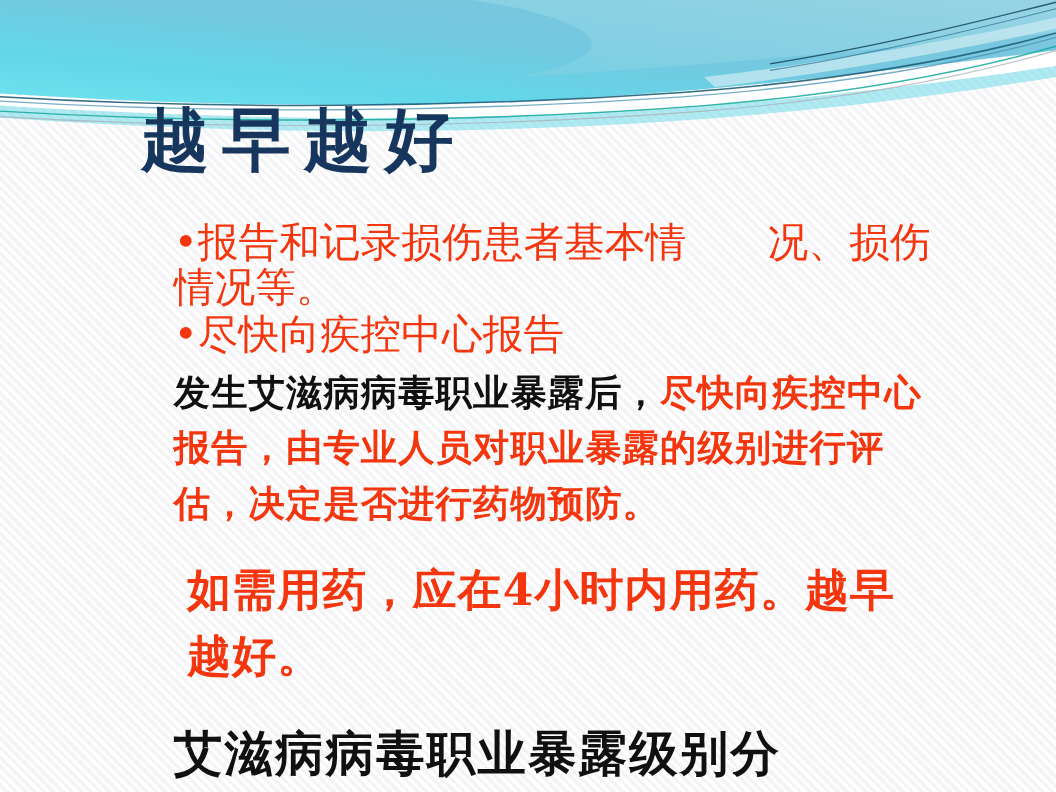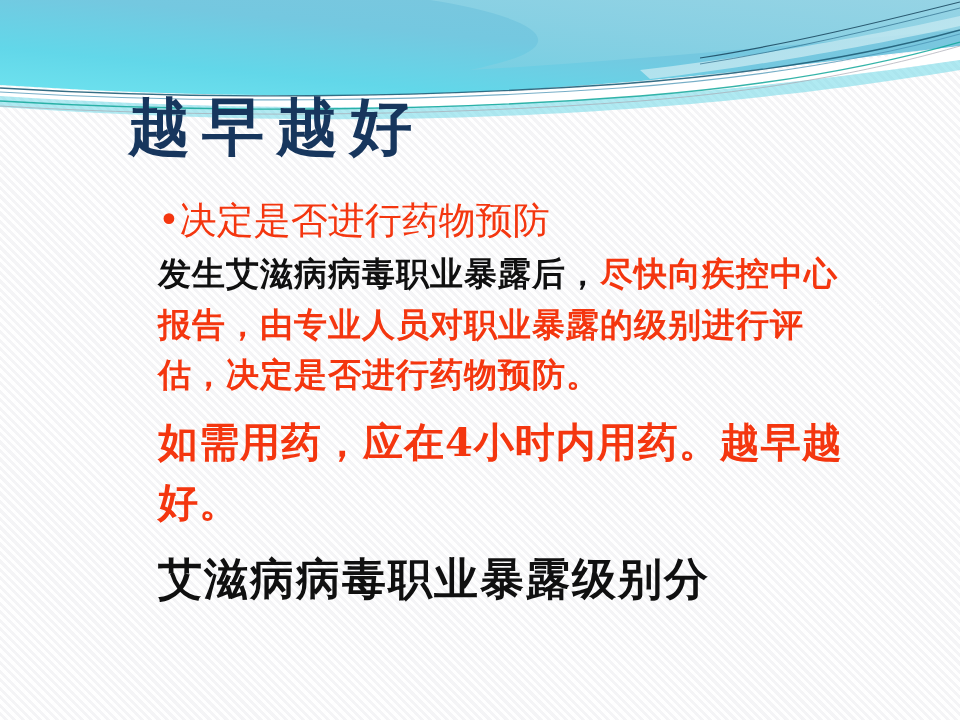--- a/index.html
+++ b/index.html
@@ -94,21 +94,21 @@
   }
   .t-black { color: #101010; }
   .t-red   { color: #F4360F; }
 
   .para-big {
     font-family: "DejaVu Serif", "Liberation Serif", serif;
     font-weight: bold;
     color: #F4360F;
     font-size: 40px;
     line-height: 1.50;
-    margin: 0;
+    margin: 12px;
     padding-top: 12px;
     letter-spacing: 1px;
     white-space: pre-wrap;
   }
 
   .para-bottom {
     font-family: "DejaVu Serif", "Liberation Serif", serif;
     font-weight: bold;
     color: #101010;
     font-size: 44px;
@@ -158,22 +158,23 @@
     <path d="M0,101 C200,113 430,112 640,96 C790,84 890,62 960,42" fill="none" stroke="#12A79A" stroke-width="1.3" opacity="0.85"></path>
     <path d="M0,106 C200,118 430,117 640,101 C790,89 890,66 960,46" fill="none" stroke="#A9A9B4" stroke-width="1.0" opacity="0.7"></path>
     <path d="M700,58 C790,44 880,22 960,2" fill="none" stroke="#17445C" stroke-width="1.2" opacity="0.85"></path>
     <path d="M700,64 C790,50 880,28 960,8" fill="none" stroke="#2E6C8A" stroke-width="1.0" opacity="0.7"></path>
   </svg>
 
   <div id="title">越早越好</div>
 
   <div id="body-block">
 
+    <p class="bullet-line"><span class="bullet-dot">•</span><span>报告和记录损伤患者基本情　　况、损伤情况等。</span></p>
 
-    <p class="bullet-line"><span class="bullet-dot">•</span><span>决定是否进行药物预防</span></p>
+    <p class="bullet-line"><span class="bullet-dot">•</span><span>尽快向疾控中心报告</span></p>
 
     <p class="para-brush"><span class="t-black">发生艾滋病病毒职业暴露后，</span><span class="t-red">尽快向疾控中心报告，由专业人员对职业暴露的级别进行评估，决定是否进行药物预防。</span></p>
 
     <p class="para-big">如需用药，应在4小时内用药。越早越好。</p>
 
     <p class="para-bottom">艾滋病病毒职业暴露级别分</p>
 
   </div>
 
 </div>

